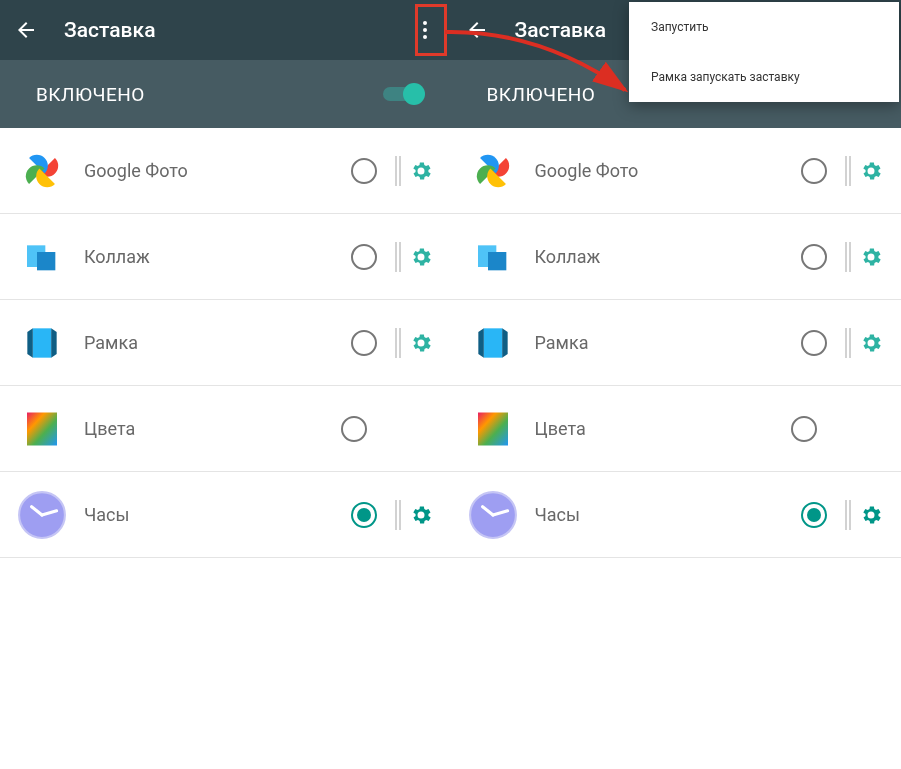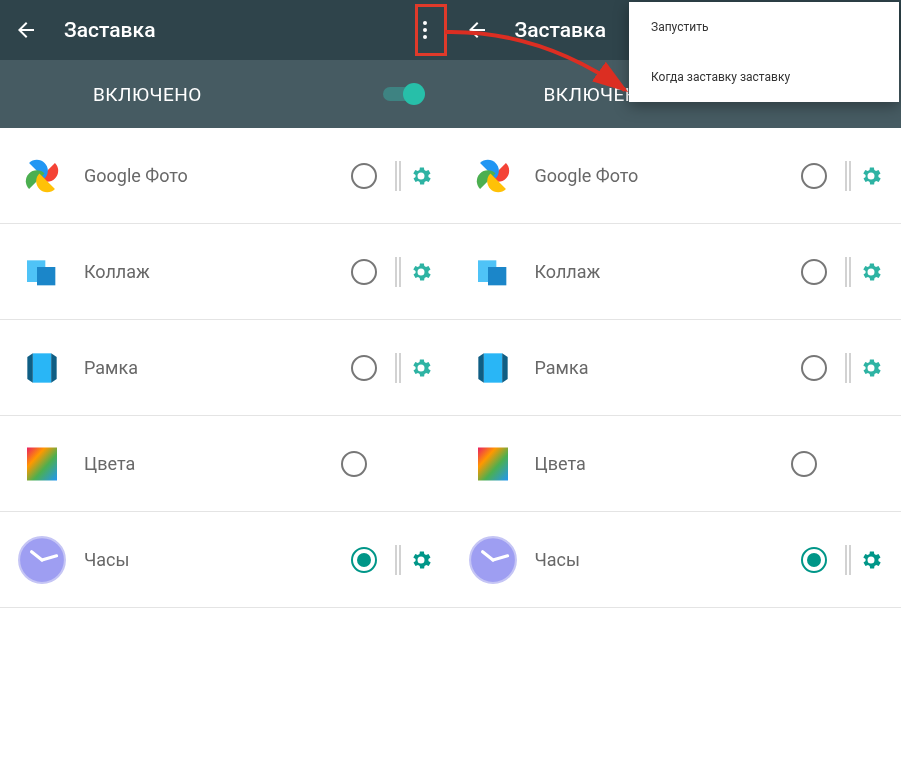--- a/index.html
+++ b/index.html
@@ -46,21 +46,21 @@
   }
   .overflow .dot {
     width:4px; height:4px; background:#fff; border-radius:50%;
   }
   .subheader {
     background: #465b62;
     color: #fff;
     height: 68px;
     display: flex;
     align-items: center;
-    padding: 0 26px 0 93px;
+    padding: 0 26px 0 36px;
   }
   .subheader-label {
     font-size: 19px;
     letter-spacing: 0.5px;
     flex:1;
   }
   .switch {
     width: 42px; height: 26px; position: relative; cursor:pointer;
   }
   .switch-track {
@@ -71,21 +71,21 @@
     position:absolute; top:2px; right:0; width:22px; height:22px;
     background:#27bfa9; border-radius:50%;
   }
   .list {
     background:#fff;
     flex:1;
   }
   .row {
     display:flex;
     align-items:center;
-    height:96px;
+    height:86px;
     padding:0 18px 0 14px;
     border-bottom:1px solid #e4e4e4;
   }
   .row .icon-holder {
     width:56px; height:56px;
     display:flex; align-items:center; justify-content:center;
     margin-right:14px;
   }
   .row .label {
     font-size:18px;
@@ -357,21 +357,21 @@
         <div class="vbar"></div>
         <div class="vbar"></div>
         <div class="gear"><svg viewBox="0 0 24 24" width="24" height="24" fill="#009688">
             <path d="M19.4 13a7.5 7.5 0 000-2l2.1-1.6-2-3.4-2.5 1a7.3 7.3 0 00-1.7-1l-.4-2.6h-4l-.4 2.6a7.3 7.3 0 00-1.7 1l-2.5-1-2 3.4L6.6 11a7.5 7.5 0 000 2l-2.1 1.6 2 3.4 2.5-1c.5.4 1.1.8 1.7 1l.4 2.6h4l.4-2.6c.6-.2 1.2-.6 1.7-1l2.5 1 2-3.4zM12 15.5A3.5 3.5 0 1115.5 12 3.5 3.5 0 0112 15.5z"></path>
           </svg></div>
       </div>
     </div>
 
   <div class="popup">
     <div class="popup-item">Запустить</div>
-    <div class="popup-item">Когда заставку заставку</div>
+    <div class="popup-item">Рамка запускать заставку</div>
   </div>
 </div>
 
 <svg class="red-arrow" viewBox="0 0 200 80">
   <defs>
     <marker id="ah" markerWidth="10" markerHeight="10" refX="8" refY="3" orient="auto">
       <path d="M0,0 L0,6 L9,3 z" fill="#dc2e22"></path>
     </marker>
   </defs>
   <path d="M5,12 Q100,10 185,70" stroke="#dc2e22" stroke-width="4" fill="none" marker-end="url(#ah)"></path>

